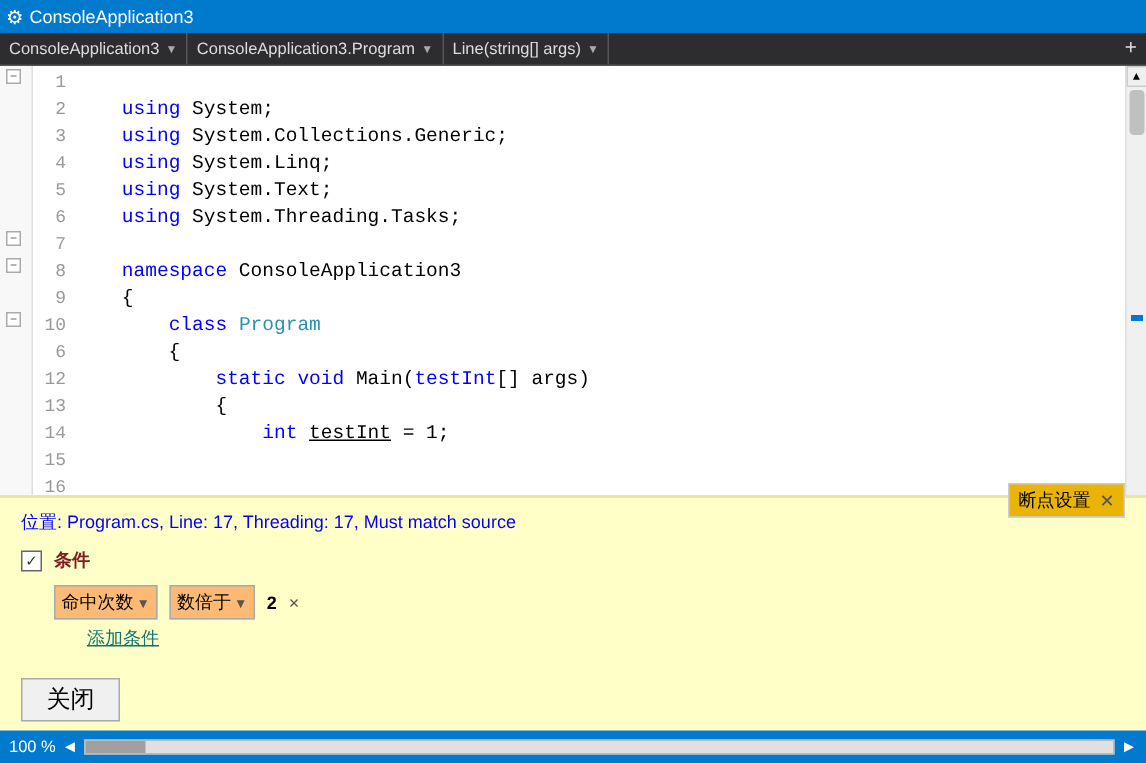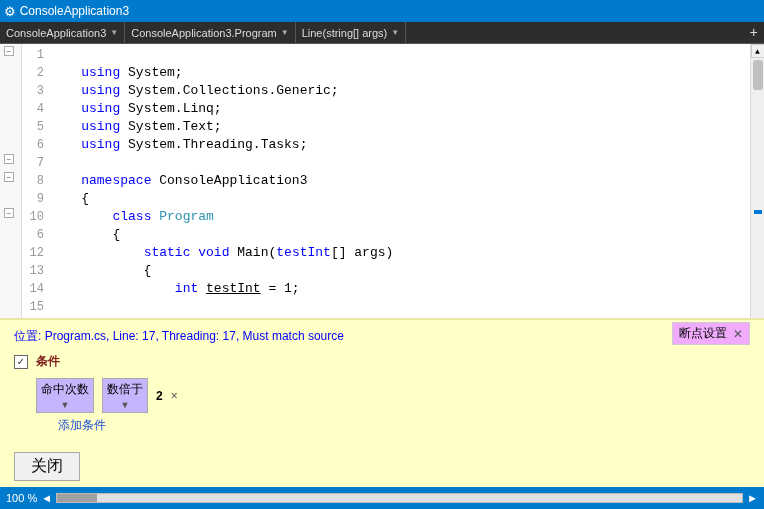--- a/index.html
+++ b/index.html
@@ -88,33 +88,33 @@
     .checkbox.checked::after {
       content: '✓';
       font-size: 10px;
       color: #333;
     }
     .condition-label {
       font-weight: bold;
       color: #7f1d1d;
     }
     .dropdown-select {
-      background: #c4b5fd;
+      background: #fdba74;
       border: 1px solid #aaa;
       padding: 2px 4px;
       font-size: 12px;
       color: #000;
       cursor: pointer;
       display: flex;
       align-items: center;
       gap: 2px;
-      flex-direction: column;
     }
     .add-condition-link {
-      color: #1d4ed8;
+      color: #0f766e;
+      text-decoration: underline;
       cursor: pointer;
       margin-left: 22px;
     }
 
     .action-row {
       display: flex;
       align-items: center;
       gap: 8px;
       margin-top: 8px;
     }
@@ -250,21 +250,21 @@
 </pre>
       </div>
 
       <div style="width:14px; background:#f0f0f0; border-left:1px solid #ddd; display:flex; flex-direction:column; align-items:center;">
         <div style="width:14px; height:14px; background:#f0f0f0; border:1px solid #ccc; display:flex; align-items:center; justify-content:center; font-size:8px; cursor:pointer;">▲</div>
         <div style="width:10px; height:30px; background:#c0c0c0; border-radius:3px; margin-top:2px;"></div>
         <div style="width:8px; height:4px; background:#0078d7; margin-top:120px;"></div>
       </div>
     </div>
 
-    <div style="position:absolute; right:14px; top:278px; background:#f0abfc; border:1px solid #ccc; padding:2px 6px; font-family:'Segoe UI',sans-serif; font-size:12px; display:flex; align-items:center; gap:6px; z-index:10;">
+    <div style="position:absolute; right:14px; top:278px; background:#eab308; border:1px solid #ccc; padding:2px 6px; font-family:'Segoe UI',sans-serif; font-size:12px; display:flex; align-items:center; gap:6px; z-index:10;">
       <span>断点设置</span>
       <span style="cursor:pointer; color:#555;">✕</span>
     </div>
 
     <div style="background:#ffffc8; border-top:2px solid #e8e8a0; padding:8px 14px 6px 14px; font-family:'Segoe UI',sans-serif; font-size:12px;">
       
       <div style="margin-bottom:8px;">
         <span style="color:#0000ff;">位置: Program.cs, Line: 17, Threading: 17, Must match source</span>
       </div>
 

